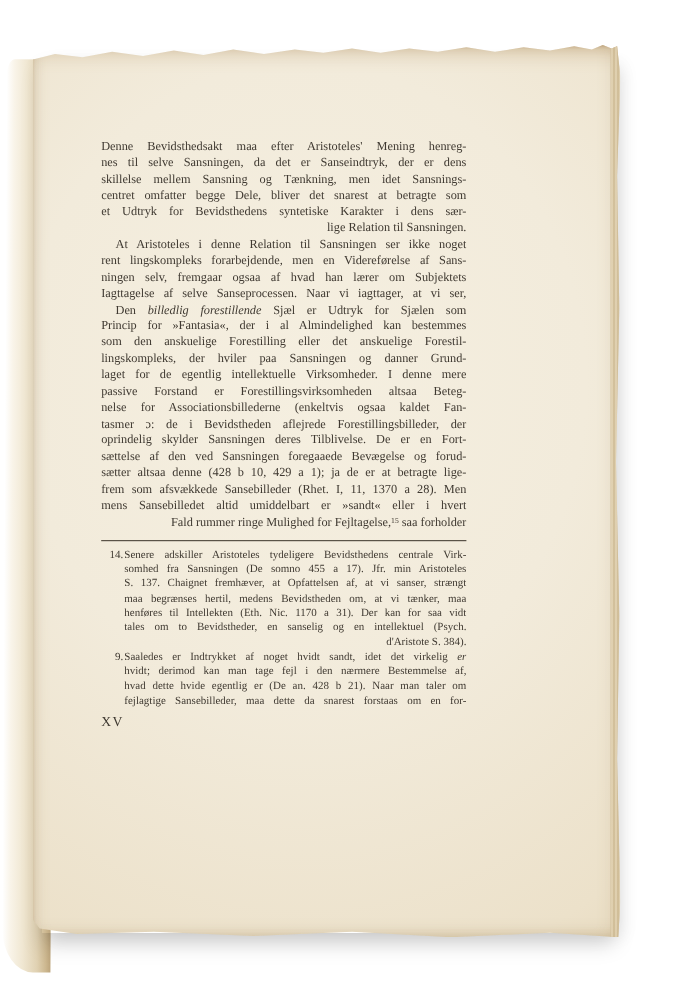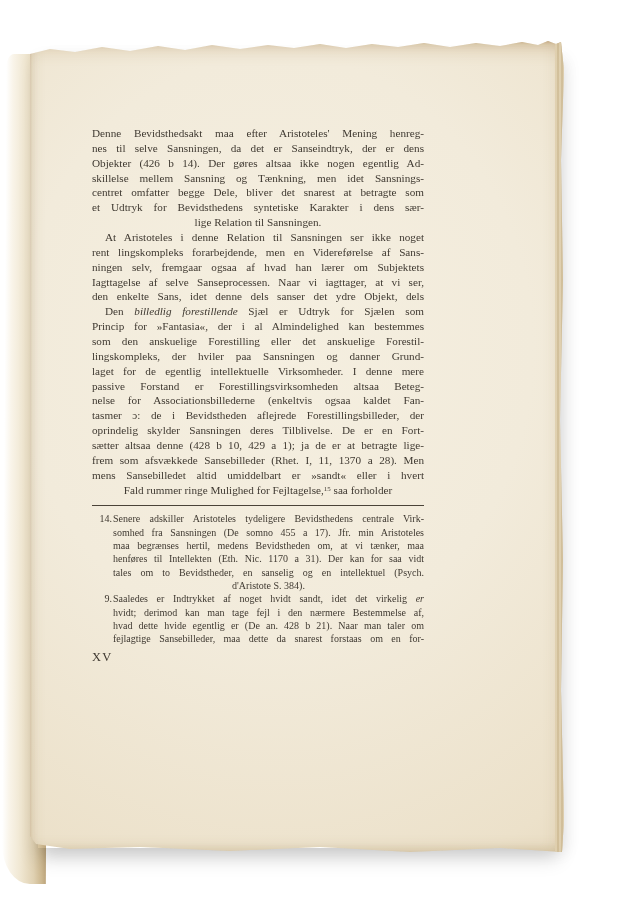--- a/index.html
+++ b/index.html
@@ -79,21 +79,21 @@
   .jline {
     text-align: justify;
     height: 14.86px;
     line-height: 14.86px;
     overflow: hidden;
     white-space: normal;
   }
   .jline::after {
     content: ""; display: inline-block; width: 100%; height: 0; line-height: 0;
   }
-  .jline.end { text-align: center; }
+  .jline.end { text-align: right; }
   .jline.end::after { content: none; }
   .para.indent .jline:first-child { text-indent: 13px; font-family: Liberation Serif, serif; }
   sup {
     font-size: 0.62em; line-height: 0;
     vertical-align: baseline; position: relative; top: -0.45em;
   }
   .fn-sep {
     width: 332px; height: 0;
     border-top: 1.3px solid #4a4338;
     margin: 8px 0 6px 0;
@@ -119,55 +119,55 @@
 <div class="scene">
   <div class="underpages"></div>
   <div class="page-shadow"></div>
   <div class="page">
     <div class="fore-edge"></div>
     <div class="textblock">
       <div class="body-text" id="paras">
           <div class="para">
             <div class="jline">Denne Bevidsthedsakt maa efter Aristoteles' Mening henreg-</div>
             <div class="jline">nes til selve Sansningen, da det er Sanseindtryk, der er dens</div>
-            <div class="jline">Objekter (426 b 14). Der gøres altsaa ikke nogen egentlig Ad-</div>
             <div class="jline">skillelse mellem Sansning og Tænkning, men idet Sansnings-</div>
             <div class="jline">centret omfatter begge Dele, bliver det snarest at betragte som</div>
             <div class="jline">et Udtryk for Bevidsthedens syntetiske Karakter i dens sær-</div>
             <div class="jline end">lige Relation til Sansningen.</div>
           </div>
           <div class="para indent">
             <div class="jline">At Aristoteles i denne Relation til Sansningen ser ikke noget</div>
             <div class="jline">rent lingskompleks forarbejdende, men en Videreførelse af Sans-</div>
             <div class="jline">ningen selv, fremgaar ogsaa af hvad han lærer om Subjektets</div>
             <div class="jline">Iagttagelse af selve Sanseprocessen. Naar vi iagttager, at vi ser,</div>
-            <div class="jline">den enkelte Sans, idet denne dels sanser det ydre Objekt, dels</div>
           </div>
           <div class="para indent">
             <div class="jline">Den <i>billedlig forestillende</i> Sjæl er Udtryk for Sjælen som</div>
             <div class="jline">Princip for »Fantasia«, der i al Almindelighed kan bestemmes</div>
             <div class="jline">som den anskuelige Forestilling eller det anskuelige Forestil-</div>
             <div class="jline">lingskompleks, der hviler paa Sansningen og danner Grund-</div>
             <div class="jline">laget for de egentlig intellektuelle Virksomheder. I denne mere</div>
             <div class="jline">passive Forstand er Forestillingsvirksomheden altsaa Beteg-</div>
             <div class="jline">nelse for Associationsbillederne (enkeltvis ogsaa kaldet Fan-</div>
             <div class="jline">tasmer ɔ: de i Bevidstheden aflejrede Forestillingsbilleder, der</div>
             <div class="jline">oprindelig skylder Sansningen deres Tilblivelse. De er en Fort-</div>
+            <div class="jline">sættelse af den ved Sansningen foregaaede Bevægelse og forud-</div>
             <div class="jline">sætter altsaa denne (428 b 10, 429 a 1); ja de er at betragte lige-</div>
             <div class="jline">frem som afsvækkede Sansebilleder (Rhet. I, 11, 1370 a 28). Men</div>
             <div class="jline">mens Sansebilledet altid umiddelbart er »sandt« eller i hvert</div>
             <div class="jline end">Fald rummer ringe Mulighed for Fejltagelse,<sup>15</sup> saa forholder</div>
           </div>
         </div>
       <div class="fn-sep"></div>
       <div class="footnotes" id="footnotes">
           <div class="footnote">
             <span class="fn-label">14.</span>
             <div class="jline">Senere adskiller Aristoteles tydeligere Bevidsthedens centrale Virk-</div>
             <div class="jline">somhed fra Sansningen (De somno 455 a 17). Jfr. min Aristoteles</div>
+            <div class="jline">S. 137. Chaignet fremhæver, at Opfattelsen af, at vi sanser, strængt</div>
             <div class="jline">maa begrænses hertil, medens Bevidstheden om, at vi tænker, maa</div>
             <div class="jline">henføres til Intellekten (Eth. Nic. 1170 a 31). Der kan for saa vidt</div>
             <div class="jline">tales om to Bevidstheder, en sanselig og en intellektuel (Psych.</div>
             <div class="jline end">d'Aristote S. 384).</div>
           </div>
           <div class="footnote">
             <span class="fn-label">9.</span>
             <div class="jline">Saaledes er Indtrykket af noget hvidt sandt, idet det virkelig <i>er</i></div>
             <div class="jline">hvidt; derimod kan man tage fejl i den nærmere Bestemmelse af,</div>
             <div class="jline">hvad dette hvide egentlig er (De an. 428 b 21). Naar man taler om</div>

